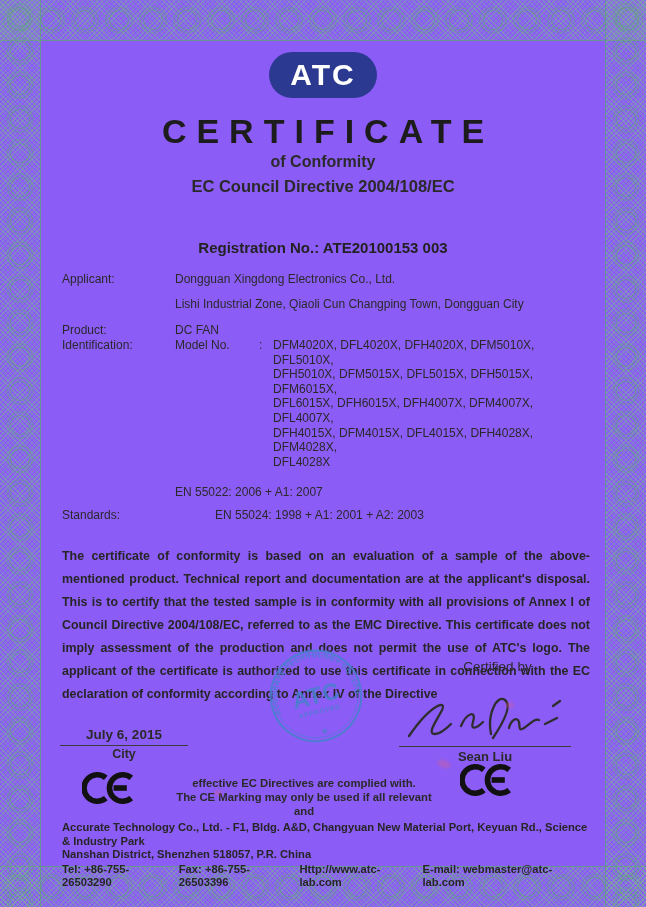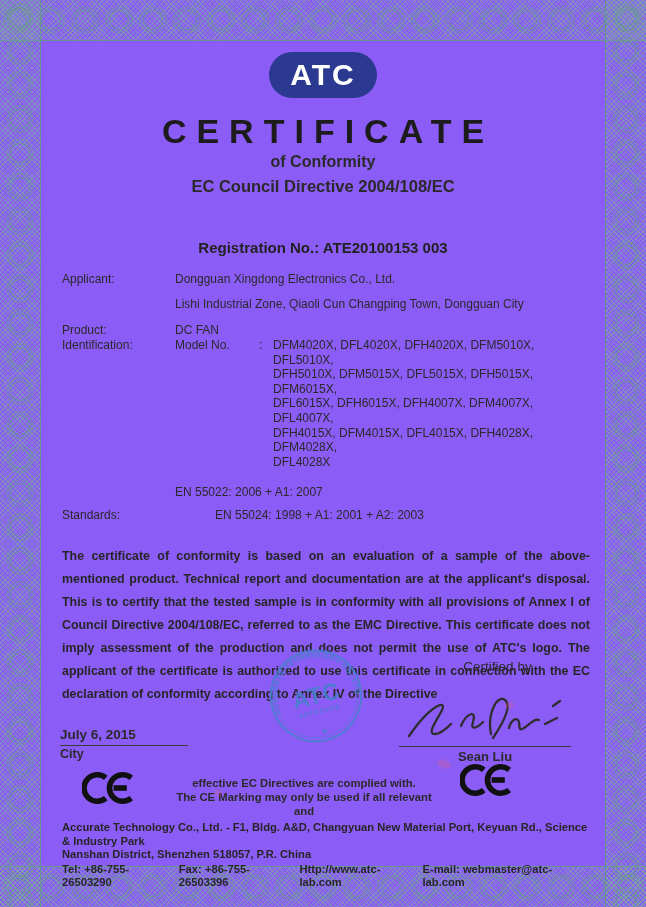--- a/index.html
+++ b/index.html
@@ -80,21 +80,21 @@
 
   
   .certified-by { position:absolute; left:425px; top:659px; width:145px; text-align:center;
     font-size:13.5px; font-weight:400; }
   .signature { position:absolute; left:405px; top:690px; width:168px; height:58px; }
   .sig-line { position:absolute; left:399px; top:746px; width:172px; border-top:1.6px solid #3c3c3c; }
   .sig-name { position:absolute; left:399px; top:749px; width:172px; text-align:center;
     font-size:13px; font-weight:700; }
 
   
-  .date-group { position:absolute; left:60px; top:727px; width:128px; text-align:left; font-weight:700; }
+  .date-group { position:absolute; left:60px; top:727px; width:128px; text-align:center; font-weight:700; }
   .date-value { font-size:13.5px; padding-bottom:3px; border-bottom:1.6px solid #3c3c3c; }
   .date-label { font-size:12.5px; padding-top:1px; }
 
   
   .ce { position:absolute; width:56px; height:36px; }
   .ce.leftce  { left:82px;  top:770px; }
   .ce.rightce { left:460px; top:762px; }
   .ce-note { position:absolute; left:168px; top:776px; width:272px; text-align:center;
     font-size:11.3px; line-height:14px; font-weight:700; }
 

